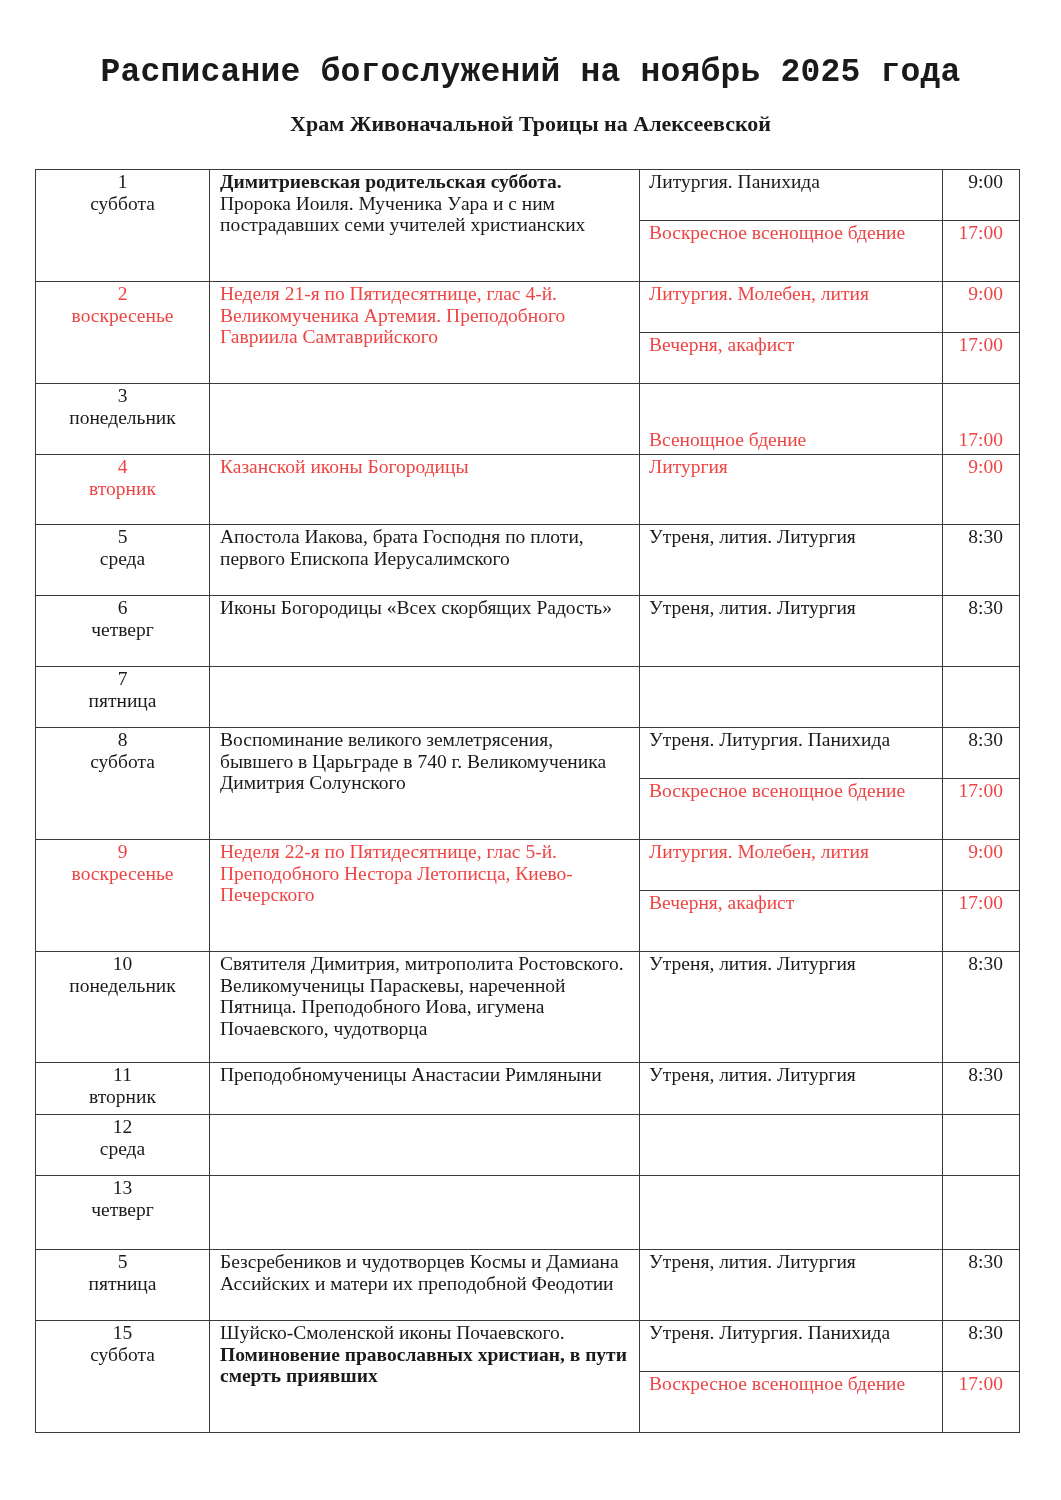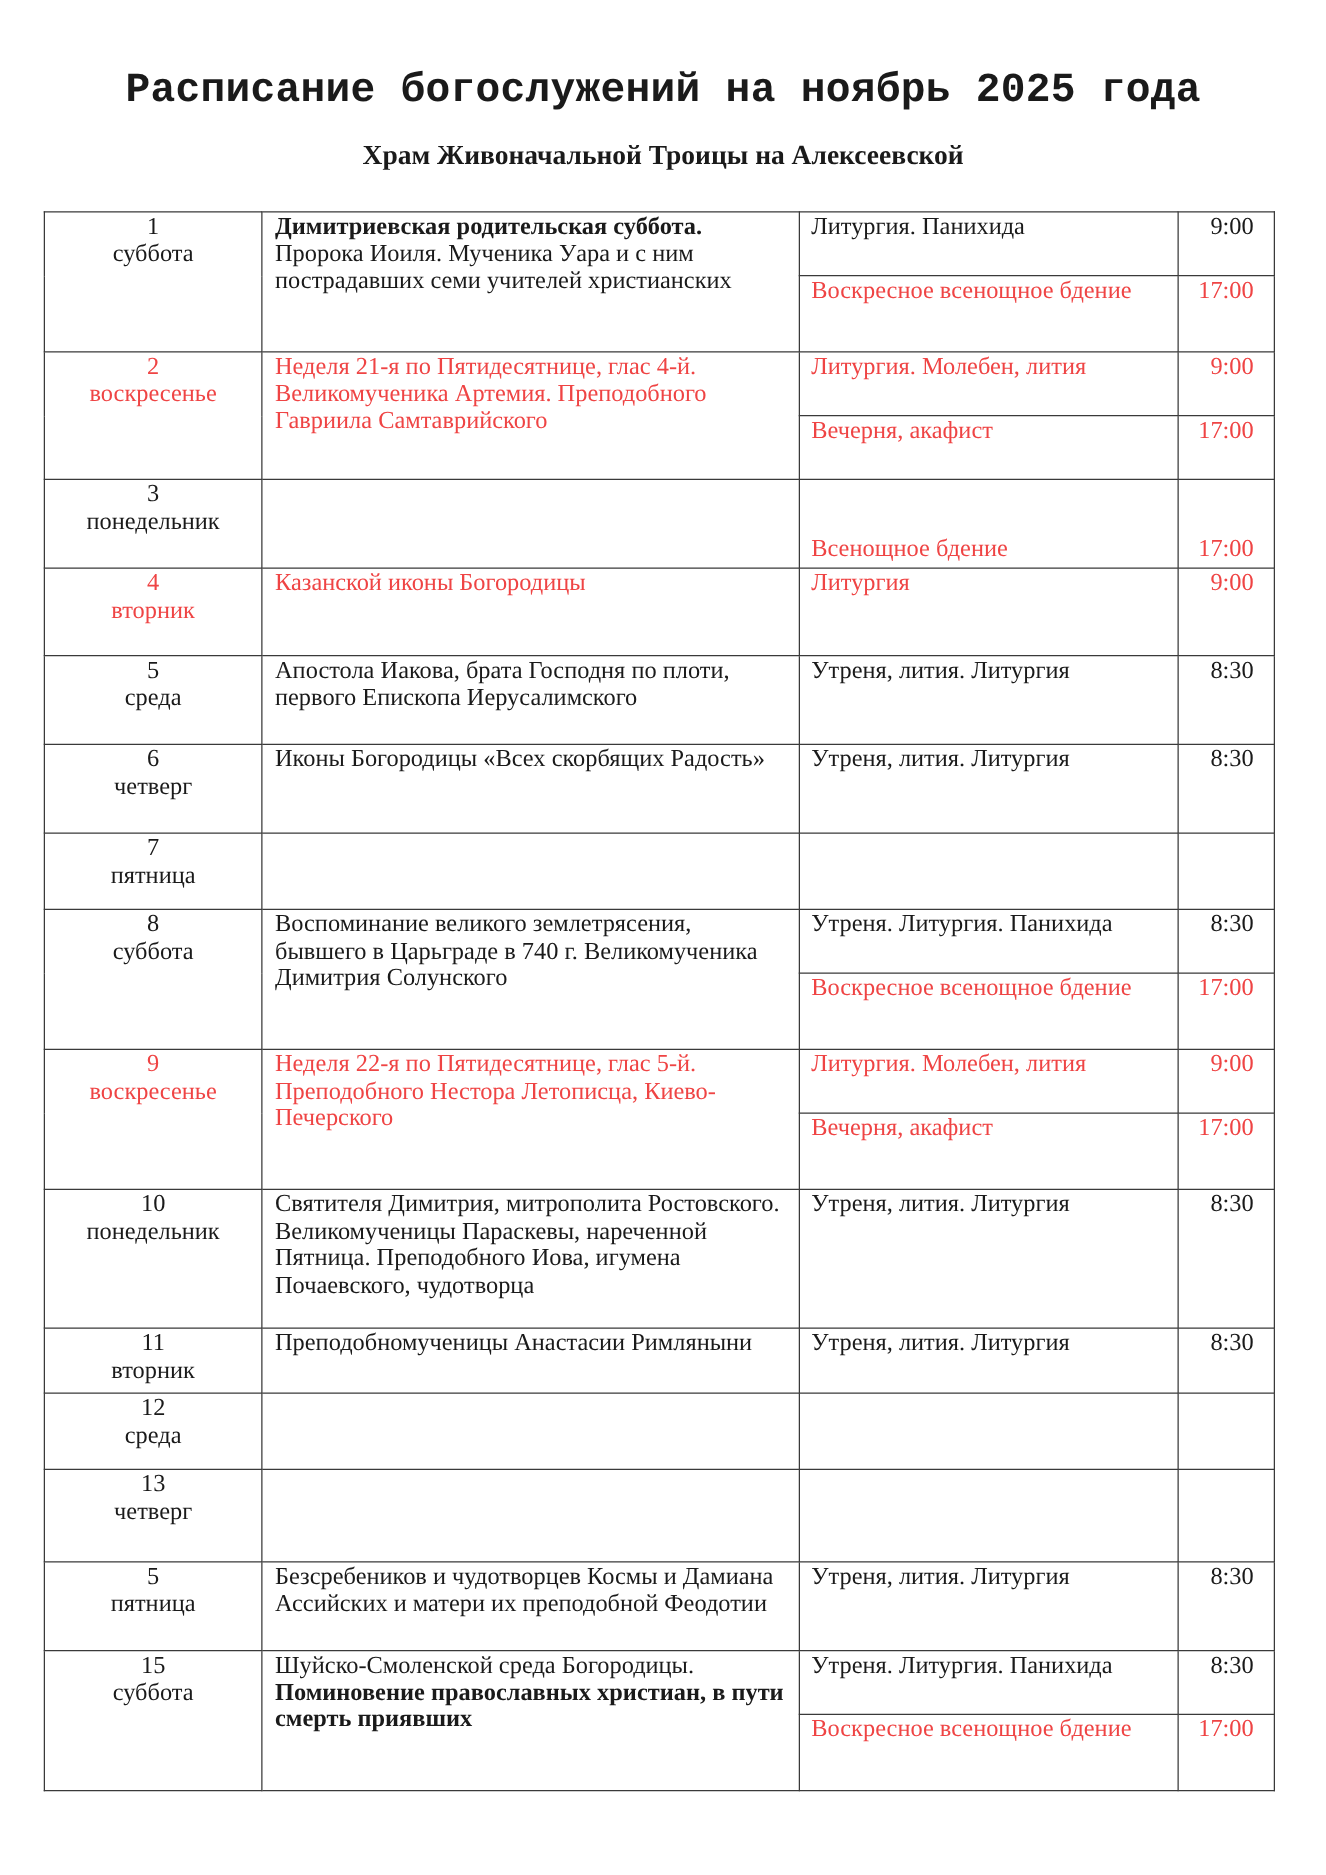--- a/index.html
+++ b/index.html
@@ -217,21 +217,21 @@
         </td>
         <td rowspan="1" class="feast-cell"><span>Безсребеников и чудотворцев Космы и Дамиана Ассийских и матери их преподобной Феодотии</span></td>
         <td class="svc-cell">Утреня, лития. Литургия</td>
         <td class="time-cell">8:30</td>
       </tr>
       <tr style="height: 51px;">
         <td rowspan="2" class="date-cell">
           <span class="date-num">15</span>
           <span class="date-dow">суббота</span>
         </td>
-        <td rowspan="2" class="feast-cell"><span>Шуйско-Смоленской среда Богородицы. </span><span class="bold">Поминовение православных христиан, в пути смерть приявших</span></td>
+        <td rowspan="2" class="feast-cell"><span>Шуйско-Смоленской иконы Почаевского. </span><span class="bold">Поминовение православных христиан, в пути смерть приявших</span></td>
         <td class="svc-cell">Утреня. Литургия. Панихида</td>
         <td class="time-cell">8:30</td>
       </tr>
       <tr style="height: 61px;">
         <td class="svc-cell red">Воскресное всенощное бдение</td>
         <td class="time-cell red">17:00</td>
       </tr>
     </tbody>
 </table>
 

